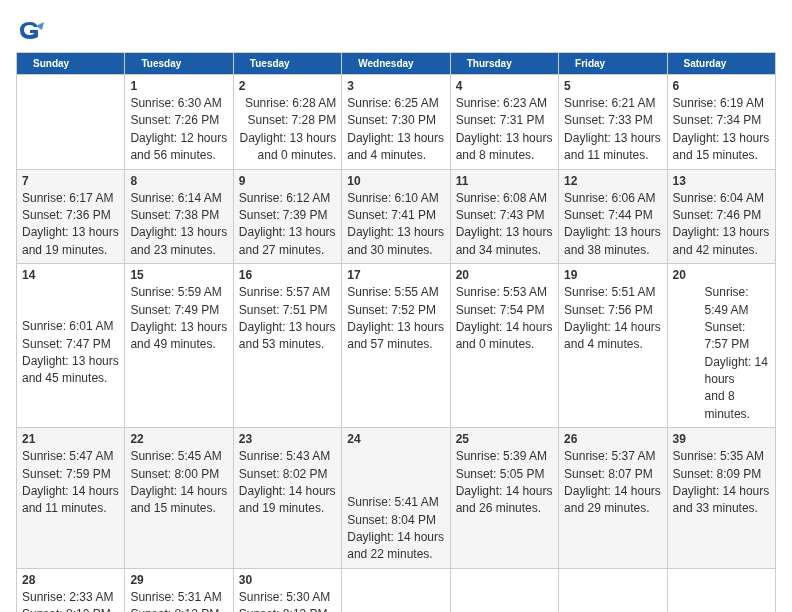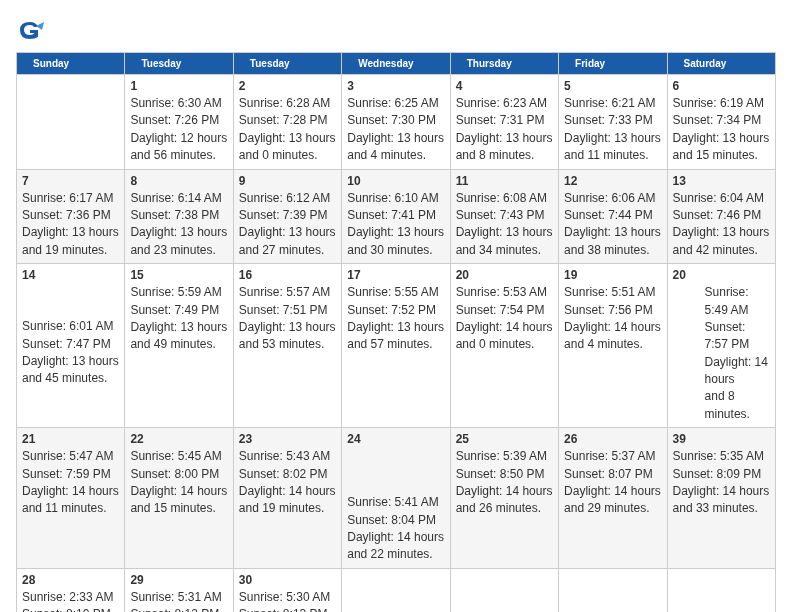--- a/index.html
+++ b/index.html
@@ -129,21 +129,21 @@
         <td class="empty-cell"></td>
         <td>
           <div class="day-num">1</div>
           <div class="day-info" style="white-space: pre-line;">Sunrise: 6:30 AM
 Sunset: 7:26 PM
 Daylight: 12 hours
 and 56 minutes.</div>
         </td>
         <td>
           <div class="day-num">2</div>
-          <div class="day-info" style="white-space: pre-line;">Sunrise: 6:28 AM
+          <div class="day-info" style="white-space: pre-line; text-align: right;">Sunrise: 6:28 AM
 Sunset: 7:28 PM
 Daylight: 13 hours
 and 0 minutes.</div>
         </td>
         <td>
           <div class="day-num">3</div>
           <div class="day-info" style="white-space: pre-line;">Sunrise: 6:25 AM
 Sunset: 7:30 PM
 Daylight: 13 hours
 and 4 minutes.</div>
@@ -297,21 +297,21 @@
         <td>
           <div class="day-num">24</div>
           <div class="day-info" style="white-space: pre-line; margin-top: 48px;">Sunrise: 5:41 AM
 Sunset: 8:04 PM
 Daylight: 14 hours
 and 22 minutes.</div>
         </td>
         <td>
           <div class="day-num">25</div>
           <div class="day-info" style="white-space: pre-line;">Sunrise: 5:39 AM
-Sunset: 8:50 PM
+Sunset: 5:05 PM
 Daylight: 14 hours
 and 26 minutes.</div>
         </td>
         <td>
           <div class="day-num">26</div>
           <div class="day-info" style="white-space: pre-line;">Sunrise: 5:37 AM
 Sunset: 8:07 PM
 Daylight: 14 hours
 and 29 minutes.</div>
         </td>

